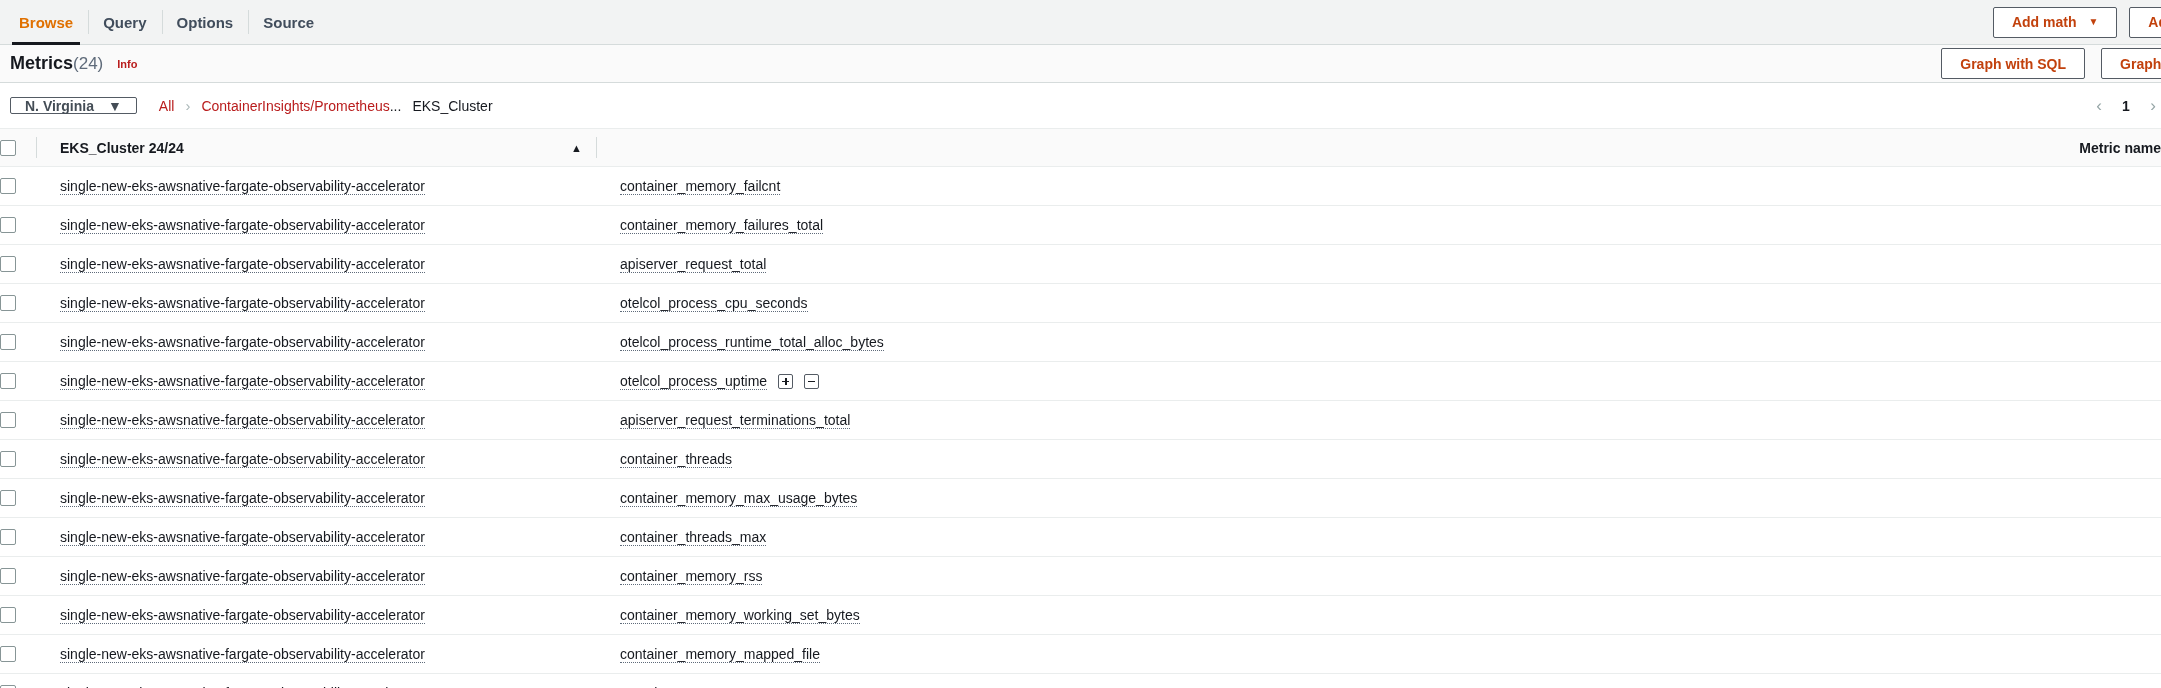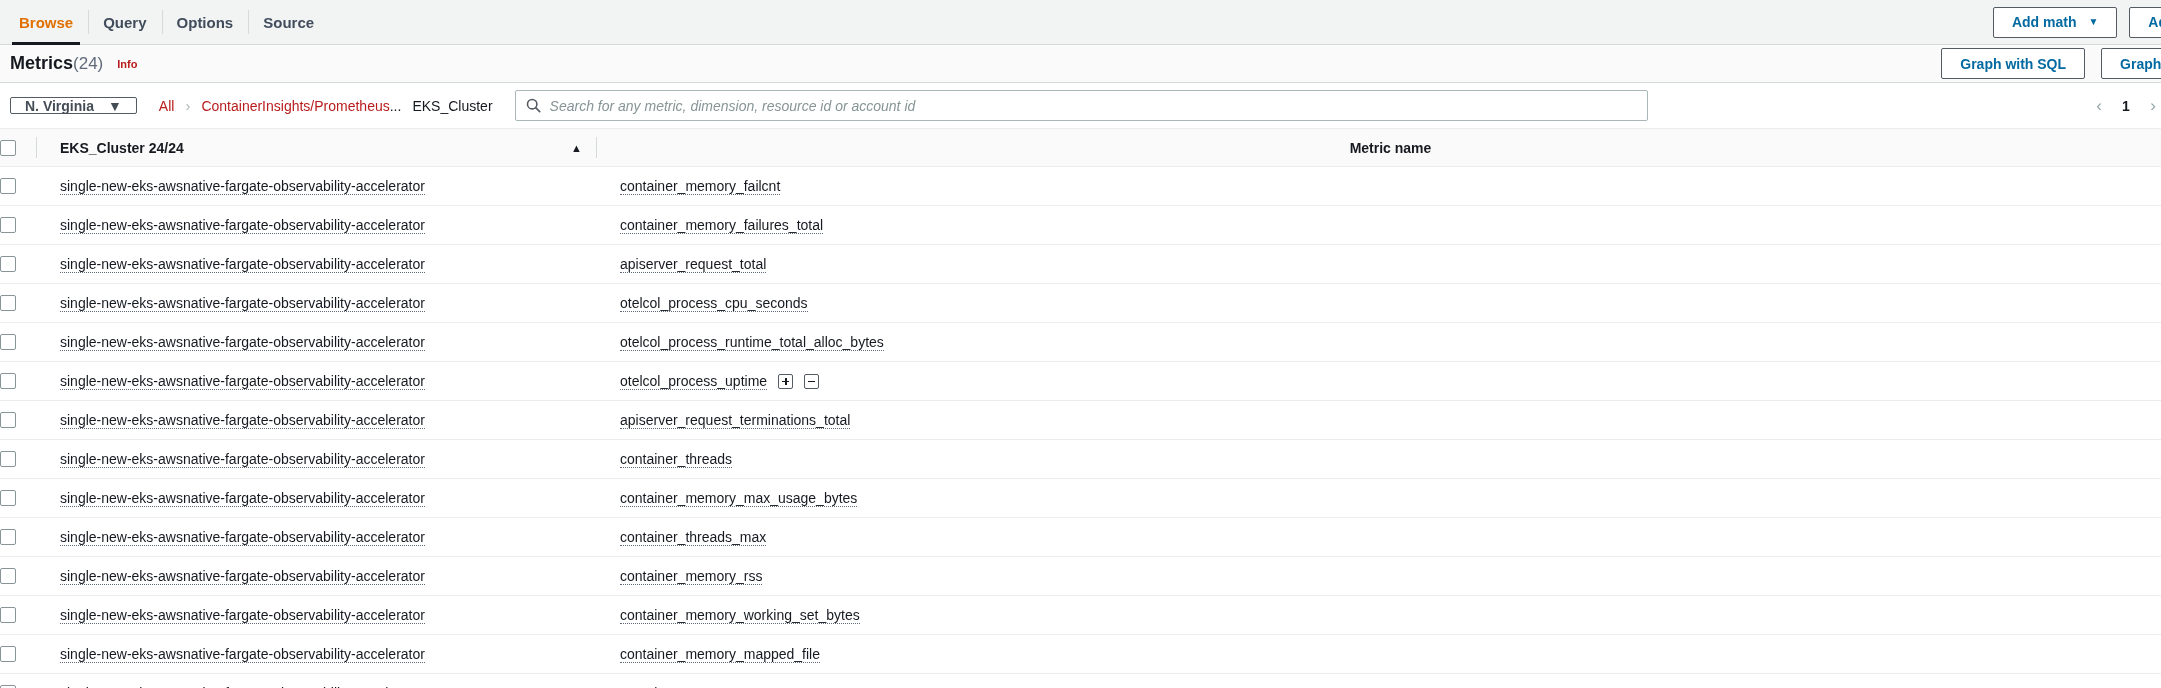--- a/index.html
+++ b/index.html
@@ -74,21 +74,21 @@
     box-sizing: border-box;
     display: inline-flex;
     align-items: center;
     gap: 12px;
     padding: 0 18px;
     background: #ffffff;
     border: 1px solid #545b64;
     border-radius: 2px;
     font-size: 14px;
     font-weight: bold;
-    color: #0369a1;
+    color: #c2410c;
     cursor: pointer;
     white-space: nowrap;
   }
   .btn .caret {
     font-size: 10px;
     line-height: 1;
   }
   .btn.clipped {
     margin-right: -46px;
   }
@@ -234,21 +234,21 @@
   }
   .table thead th {
     background: #fafafa;
     border-top: 1px solid #eaeded;
     border-bottom: 1px solid #eaeded;
     height: 37px;
     padding: 0;
     font-size: 14px;
     font-weight: bold;
     color: #16191f;
-    text-align: center;
+    text-align: right;
     vertical-align: middle;
     margin-top: 44px;
   }
   .table tbody td {
     border-bottom: 1px solid #eaeded;
     height: 38px;
     padding: 0;
     font-size: 14px;
     color: #16191f;
     vertical-align: middle;
@@ -397,29 +397,20 @@
   </div>
 
   <div class="crumbs">
     <span class="crumb-link">All</span>
     <span class="crumb-sep">›</span>
     <span class="crumb-link">ContainerInsights/Prometheus</span>
       <span class="crumb-trunc">...</span>
     <span class="crumb-current">EKS_Cluster</span>
   </div>
 
-  <div class="searchbox">
-    <span>
-      <svg width="15" height="15" viewBox="0 0 16 16">
-        <circle cx="6.6" cy="6.6" r="5" fill="none" stroke="#545b64" stroke-width="1.7"></circle>
-        <line x1="10.3" y1="10.3" x2="14.6" y2="14.6" stroke="#545b64" stroke-width="1.7" stroke-linecap="round"></line>
-      </svg>
-    </span>
-    <span class="search-placeholder">Search for any metric, dimension, resource id or account id</span>
-  </div>
 
   <div class="pager">
     <span class="pager-arrow">‹</span>
     <span class="pager-num">1</span>
     <span class="pager-arrow">›</span>
   </div>
 </div>
 
 <table class="table">
   <colgroup>

